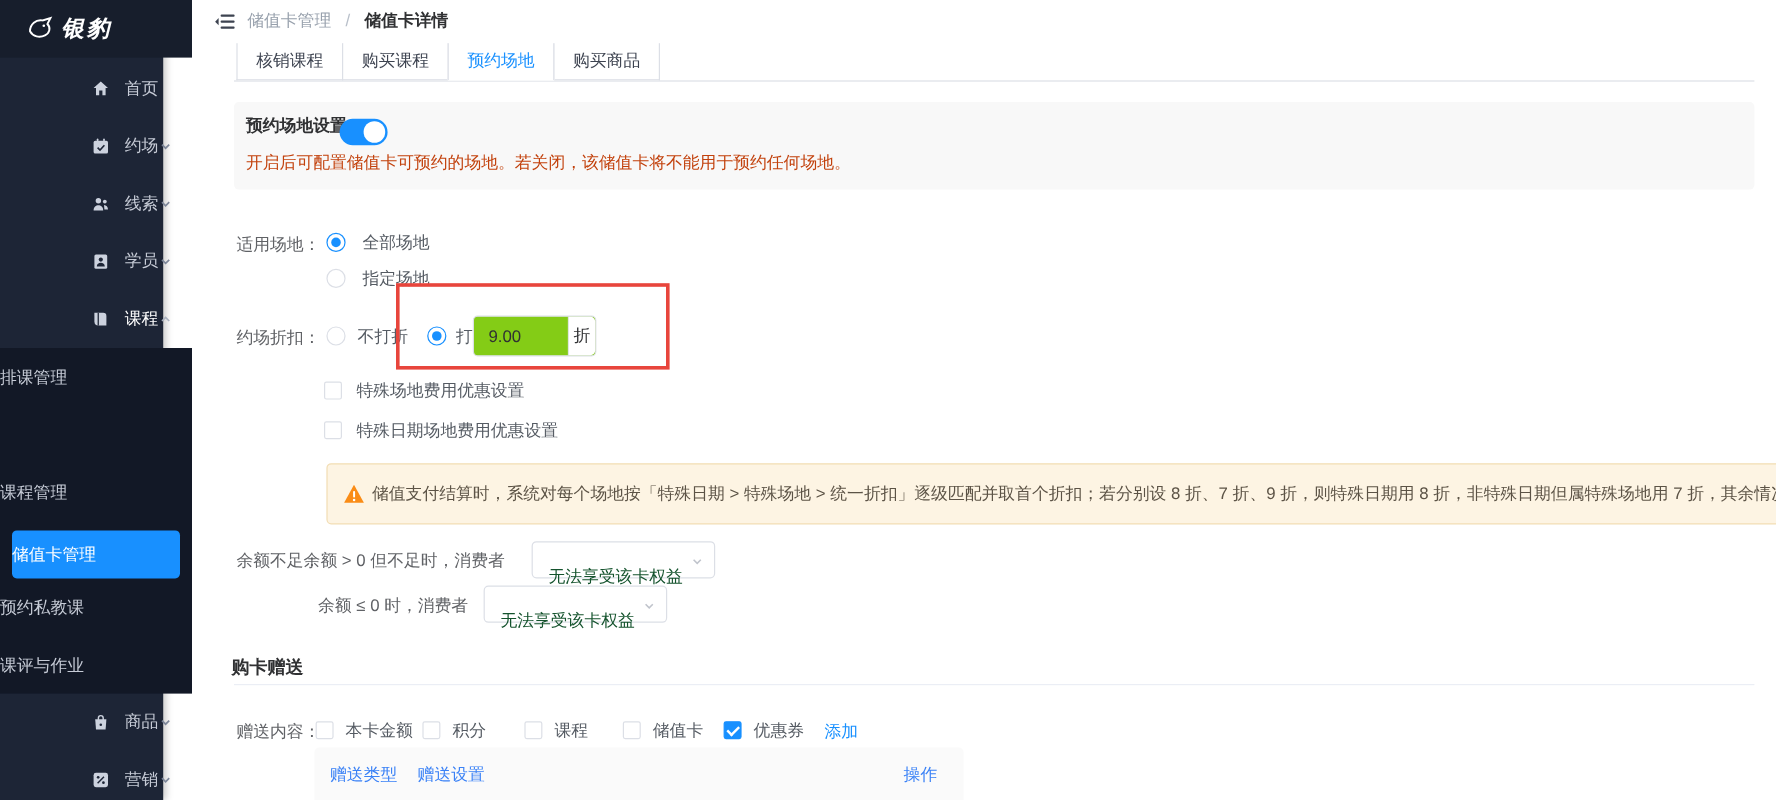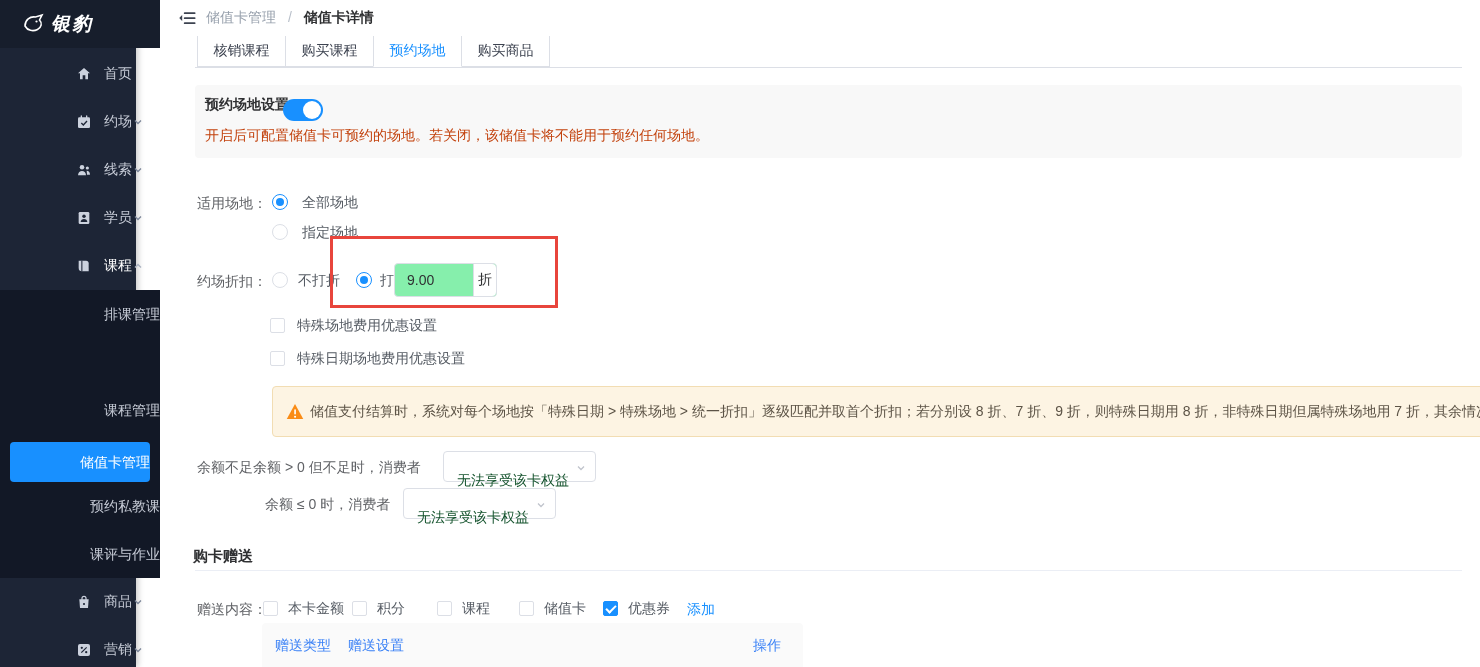--- a/index.html
+++ b/index.html
@@ -12,21 +12,21 @@
   
   .sidebar{left:0;top:0;width:136px;height:667px;background:#1d2536;box-shadow:2px 0 6px rgba(0,0,0,.22);z-index:6}
   .logo{position:absolute;left:0;top:0;width:160px;height:48px;background:#171e2c;display:flex;align-items:center}
   .logo svg{margin-left:22px}
   .logo-text{color:#fff;font-size:19px;font-weight:bold;font-style:italic;letter-spacing:2px;margin-left:5px}
   .nav-item{position:absolute;left:0;width:160px;height:48px;color:#c6cbd6;cursor:pointer}
   .nav-item .nicon{position:absolute;left:76px;top:16px;width:16px;height:16px}
   .nav-item .nlabel{position:absolute;left:104px;top:15px;font-size:14px}
   .nav-item .chev{position:absolute;left:133px;top:19px}
   .submenu{position:absolute;left:0;top:290px;width:160px;height:288px;background:#121826}
-  .sub-item{position:absolute;left:0;width:160px;height:48px;line-height:48px;text-align:right;color:#c6cbd6;cursor:pointer;font-size:14px}
+  .sub-item{position:absolute;left:0;width:160px;height:48px;line-height:48px;text-align:left;color:#c6cbd6;cursor:pointer;font-size:14px}
   .sub-item.active{top:148px;left:10px;width:140px;height:40px;line-height:40px;margin-top:4px;background:#1890ff;border-radius:4px;color:#fff}
 
   
   .topbar{left:160px;top:0;width:1320px;height:36px;background:#fff}
   .collapse-btn{position:absolute;left:17px;top:8px;width:22px;height:20px;cursor:pointer}
   .crumbs{position:absolute;left:46px;top:9px;white-space:nowrap}
   .crumb-parent{color:#97a0ac}
   .crumb-sep{color:#b8bfc9;margin:0 8px}
   .crumb-current{color:#303133;font-weight:600}
 
@@ -45,21 +45,21 @@
 
   
   .flabel{width:74px;text-align:right;color:#606266}
   .radio{display:inline-block;width:14px;height:14px;border:1px solid #dcdfe6;border-radius:50%;background:#fff;vertical-align:-3px;box-sizing:content-box}
   .radio.checked{border:1px solid #1890ff;position:relative}
   .radio.checked::after{content:"";position:absolute;left:3px;top:3px;width:8px;height:8px;border-radius:50%;background:#1890ff}
   .cbx{display:inline-block;width:15px;height:15px;border:1px solid #dcdfe6;border-radius:2px;background:#fff;vertical-align:-3px;box-sizing:border-box}
   .cbx.checked{background:#1890ff;border-color:#1890ff;position:relative}
   .cbx.checked::after{content:"";position:absolute;left:4px;top:1px;width:4px;height:8px;border:solid #fff;border-width:0 2px 2px 0;transform:rotate(45deg)}
   .opt-label{margin-left:10px;color:#555b63}
-  .rate-group{position:absolute;left:394px;top:263px;width:103px;height:34px;border:1px solid #dcdfe6;border-radius:4px;background:#86efac;display:flex;box-sizing:border-box}
+  .rate-group{position:absolute;left:394px;top:263px;width:103px;height:34px;border:1px solid #dcdfe6;border-radius:4px;background:#84cc16;display:flex;box-sizing:border-box}
   .rate-input{width:66px;border:none;outline:none;padding:0 0 0 12px;font-size:14px;color:#303133;background:transparent;font-family:inherit}
   .rate-suffix{width:35px;border-left:1px solid #dcdfe6;display:flex;align-items:center;justify-content:center;color:#303133;background:#fff;border-radius:0 4px 4px 0}
   .red-annotation{left:330px;top:236px;width:228px;height:72px;border:3px solid #e8453c;box-sizing:border-box;z-index:8;pointer-events:none}
 
   
   .warn{left:272px;top:386px;width:1220px;height:51px;background:#fdf4e3;border:1px solid #f2ddb3;border-radius:4px;box-sizing:border-box;overflow:hidden;white-space:nowrap;z-index:2}
   .warn-icon{position:absolute;left:13px;top:16px}
   .warn-text{position:absolute;left:37px;top:16px;color:#5c5346}
 
   

